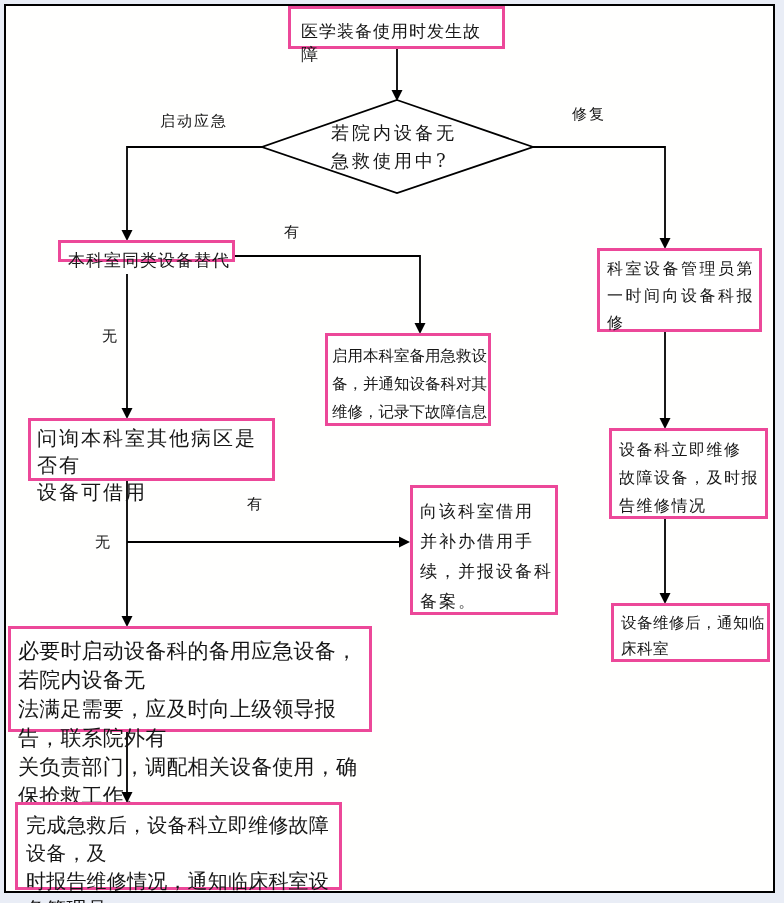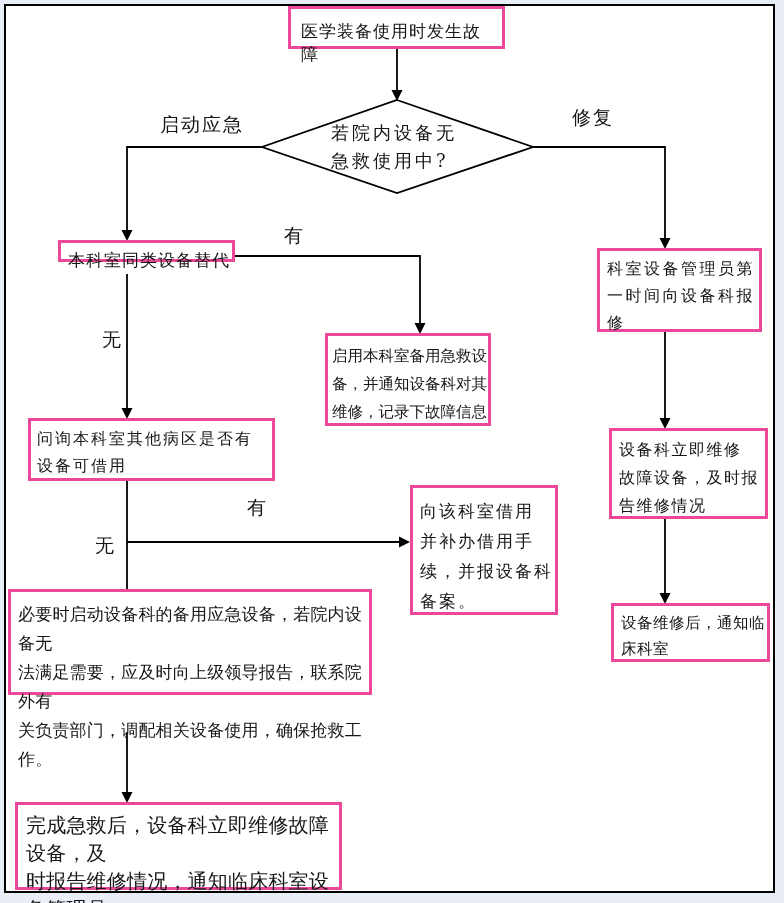--- a/index.html
+++ b/index.html
@@ -13,28 +13,28 @@
     position:absolute;left:4px;top:4px;width:771px;height:889px;
     box-sizing:border-box;background:#fffffe;border:2px solid #000;
   }
   svg.wires{position:absolute;left:0;top:0;pointer-events:none;}
   .node{
     position:absolute;box-sizing:border-box;
     background:#fff;border:3px solid #ec4899;
     white-space:pre-line;text-align:left;
   }
   .floating{position:absolute;white-space:pre-line;}
-  .elabel{position:absolute;font-size:19px;letter-spacing:2px;}
+  .elabel{position:absolute;font-size:15px;letter-spacing:2px;}
 
   #n-start   {left:288px;top:6px;  width:217px;height:43px;font-size:17px;letter-spacing:1px;padding:11px 4px 0 10px;}
   #n-replace {left:58px; top:240px;width:177px;height:22px;font-size:17px;letter-spacing:1px;padding:6px 0 0 7px;}
   #n-backup  {left:325px;top:333px;width:166px;height:93px;font-size:15.5px;line-height:28px;padding:6px 1px 0 4px;}
-  #n-ask     {left:28px; top:418px;width:247px;height:63px;font-size:16px;letter-spacing:2px;line-height:27px;padding:4px 2px 0 6px;}
+  #n-ask     {left:28px; top:418px;width:247px;height:63px;font-size:20px;letter-spacing:2px;line-height:27px;padding:4px 2px 0 6px;}
   #n-borrow  {left:410px;top:485px;width:148px;height:130px;font-size:17px;letter-spacing:2px;line-height:30px;padding:8px 0 0 7px;}
-  #n-dept    {left:8px;  top:589px;width:364px;height:106px;font-size:17px;letter-spacing:0.2px;line-height:29px;padding:8px 4px 0 7px;}
+  #n-dept    {left:8px;  top:626px;width:364px;height:106px;font-size:21px;letter-spacing:0.2px;line-height:29px;padding:8px 4px 0 7px;}
   #n-after   {left:15px; top:802px;width:327px;height:88px;font-size:20px;letter-spacing:0.2px;line-height:28px;padding:6px 4px 0 8px;}
   #n-report  {left:597px;top:248px;width:165px;height:84px;font-size:16px;letter-spacing:2.5px;line-height:27px;padding:4px 0 0 7px;}
   #n-repair  {left:609px;top:428px;width:159px;height:91px;font-size:16px;letter-spacing:1.5px;line-height:28px;padding:5px 0 0 7px;}
   #n-notify  {left:611px;top:603px;width:159px;height:59px;font-size:15.5px;letter-spacing:0.5px;line-height:26px;padding:4px 0 0 7px;}
 
   #n-decision{left:331px;top:119px;width:180px;font-size:18px;letter-spacing:3px;line-height:28px;}
 
   #l-start-emergency{left:160px;top:112px;}
   #l-repair{left:572px;top:105px;}
   #l-have-same{left:284px;top:223px;}

